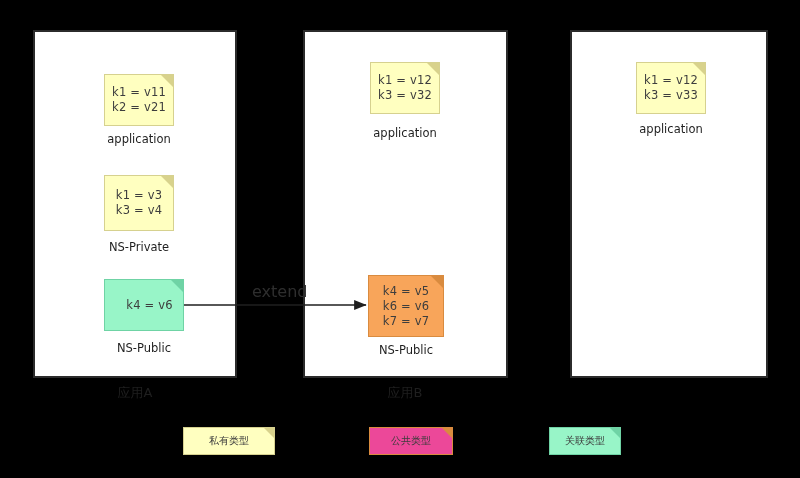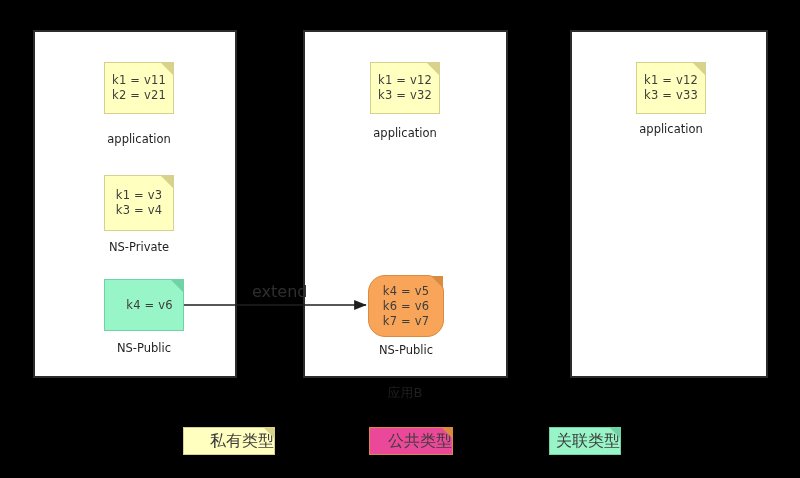--- a/index.html
+++ b/index.html
@@ -122,64 +122,65 @@
     line-height: 13px;
     white-space: nowrap;
   }
 
   
   .legend-note {
     position: absolute;
     box-sizing: border-box;
     display: flex;
     align-items: center;
-    justify-content: flex-end;
-    font-size: 16px;
+    justify-content: center;
+    font-size: 10px;
     color: #3d3d3d;
     border: 1px solid #c9c08a;
   }
 </style>
 </head>
 <body>
 
 <div id="canvas">
 
   <div class="panel" style="left:33px; top:30px; width:204px; height:348px;"></div>
 
-  <div class="note yellow" style="left:104px; top:62px; width:70px; height:52px;">
+  <div class="note yellow" style="left:104px; top:74px; width:70px; height:52px;">
     <span class="fold"></span>
     <span class="note-body">k1 = v11
 k2 = v21</span>
   </div>
   <div class="note-label" style="left:79px; top:132px; width:120px;">application</div>
 
   <div class="note yellow" style="left:104px; top:175px; width:70px; height:56px;">
     <span class="fold"></span>
     <span class="note-body">k1 = v3
 k3 = v4</span>
   </div>
   <div class="note-label" style="left:79px; top:240px; width:120px;">NS-Private</div>
 
   <div class="note green" style="left:104px; top:279px; width:80px; height:52px;">
     <span class="fold"></span>
     <span class="note-body">k4 = v6</span>
   </div>
   <div class="note-label" style="left:84px; top:341px; width:120px;">NS-Public</div>
 
+  <div class="panel-title" style="left:75px; top:385px; width:120px;">应用A</div>
 
   <div class="panel" style="left:303px; top:30px; width:205px; height:348px;"></div>
 
   <div class="note yellow" style="left:370px; top:62px; width:70px; height:52px;">
     <span class="fold"></span>
     <span class="note-body">k1 = v12
 k3 = v32</span>
   </div>
   <div class="note-label" style="left:345px; top:126px; width:120px;">application</div>
 
-  <div class="note orange" style="left:368px; top:275px; width:76px; height:62px;border-radius:17px;">
+  <div class="note orange" style="left:368px; top:275px; width:76px; height:62px;">
     <span class="fold"></span>
     <span class="note-body">k4 = v5
 k6 = v6
 k7 = v7</span>
   </div>
   <div class="note-label" style="left:346px; top:343px; width:120px;">NS-Public</div>
 
   <div class="panel-title" style="left:345px; top:385px; width:120px;">应用B</div>
 
   <div class="panel" style="left:570px; top:30px; width:198px; height:348px;"></div>

